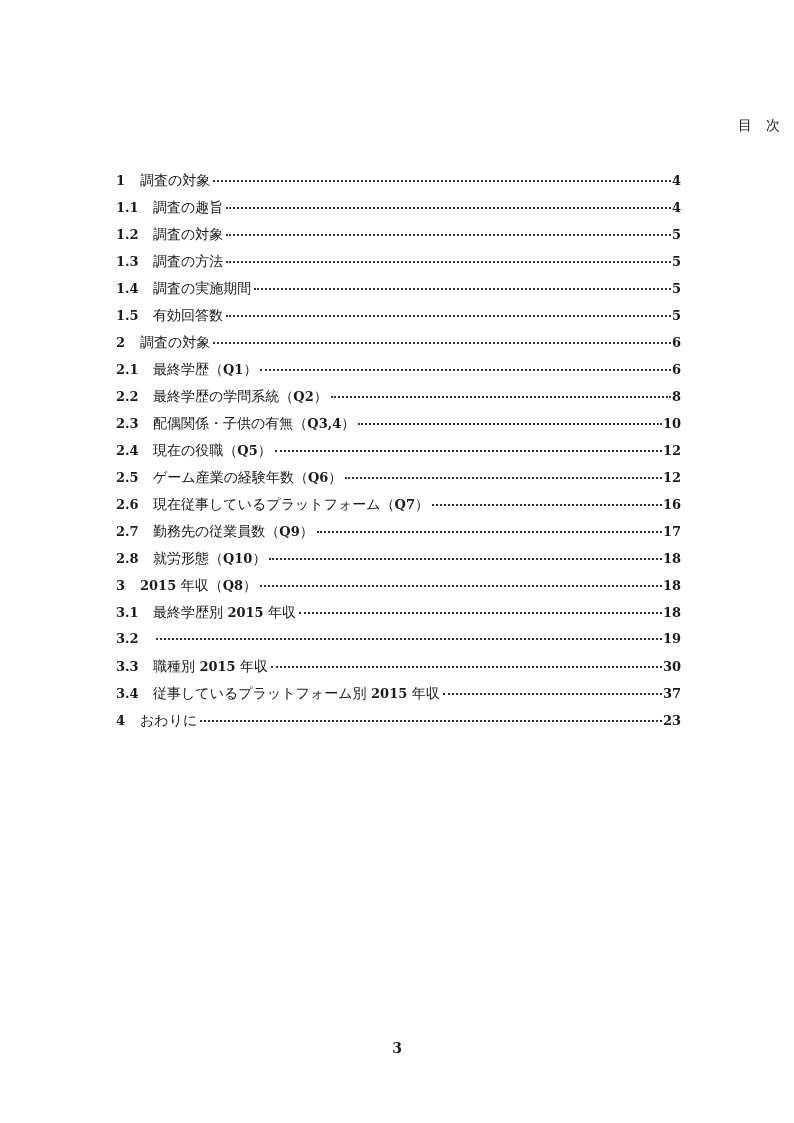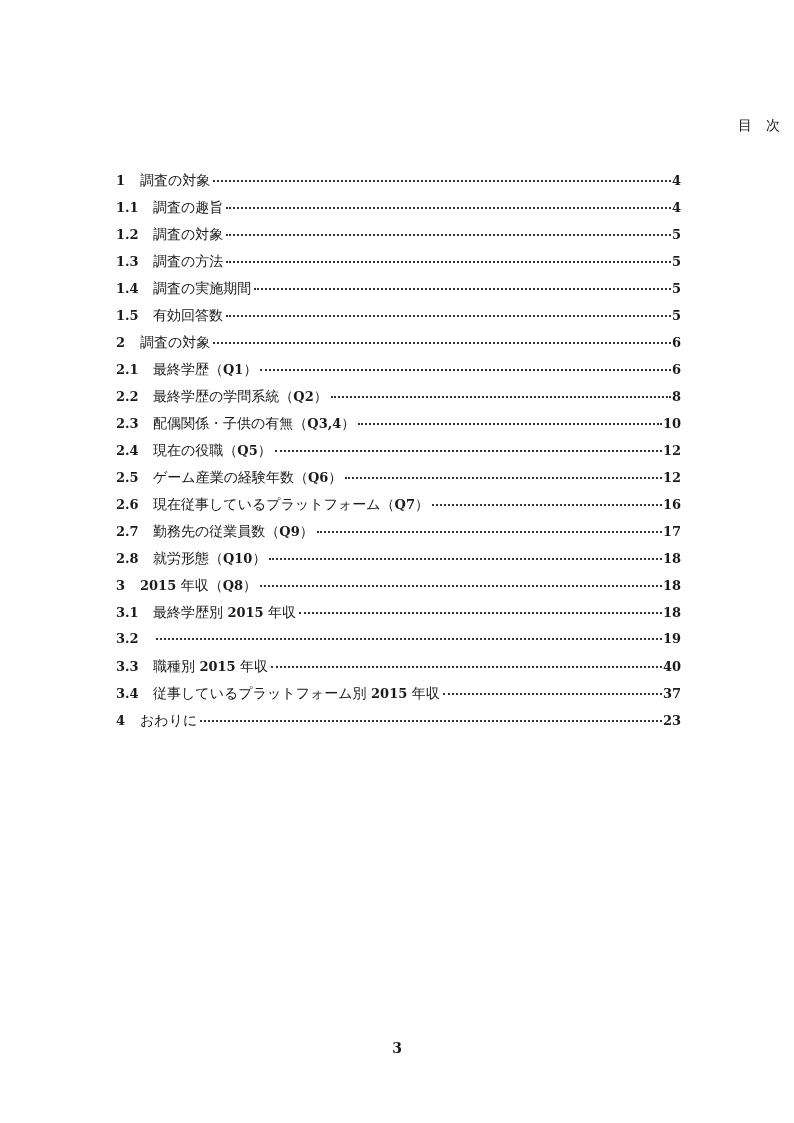--- a/index.html
+++ b/index.html
@@ -190,21 +190,21 @@
     </div>
     <div class="toc-row level2">
       <span class="toc-num">3.2</span>
       <span class="toc-leader"></span>
       <span class="toc-page">19</span>
     </div>
     <div class="toc-row level2">
       <span class="toc-num">3.3</span>
       <span class="toc-label">職種別 <b>2015</b> 年収</span>
       <span class="toc-leader"></span>
-      <span class="toc-page">40</span>
+      <span class="toc-page">30</span>
     </div>
     <div class="toc-row level2">
       <span class="toc-num">3.4</span>
       <span class="toc-label">従事しているプラットフォーム別 <b>2015</b> 年収</span>
       <span class="toc-leader"></span>
       <span class="toc-page">37</span>
     </div>
     <div class="toc-row level1">
       <span class="toc-num">4</span>
       <span class="toc-label">おわりに</span>

